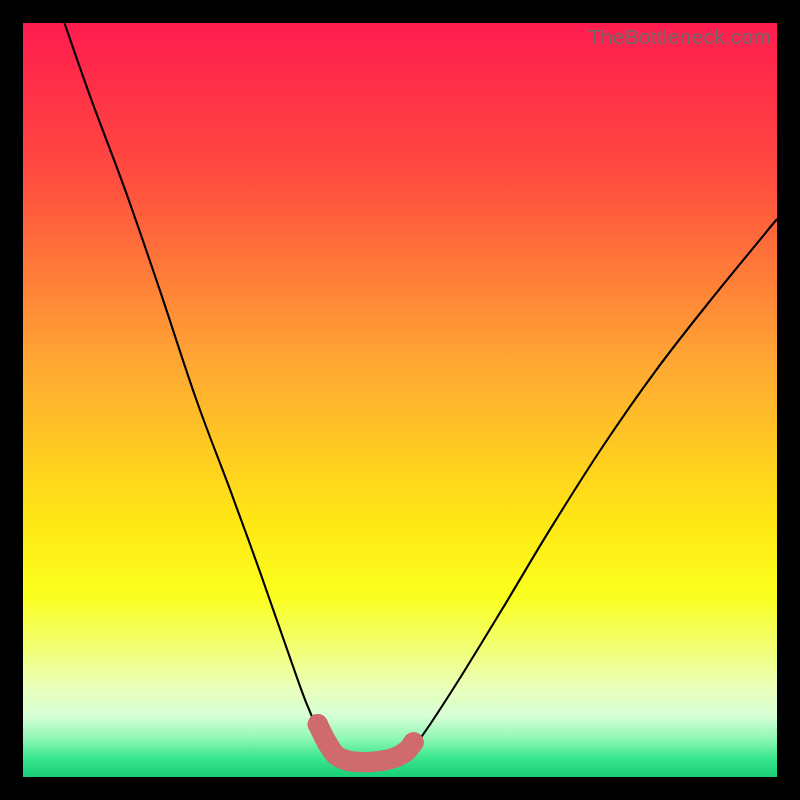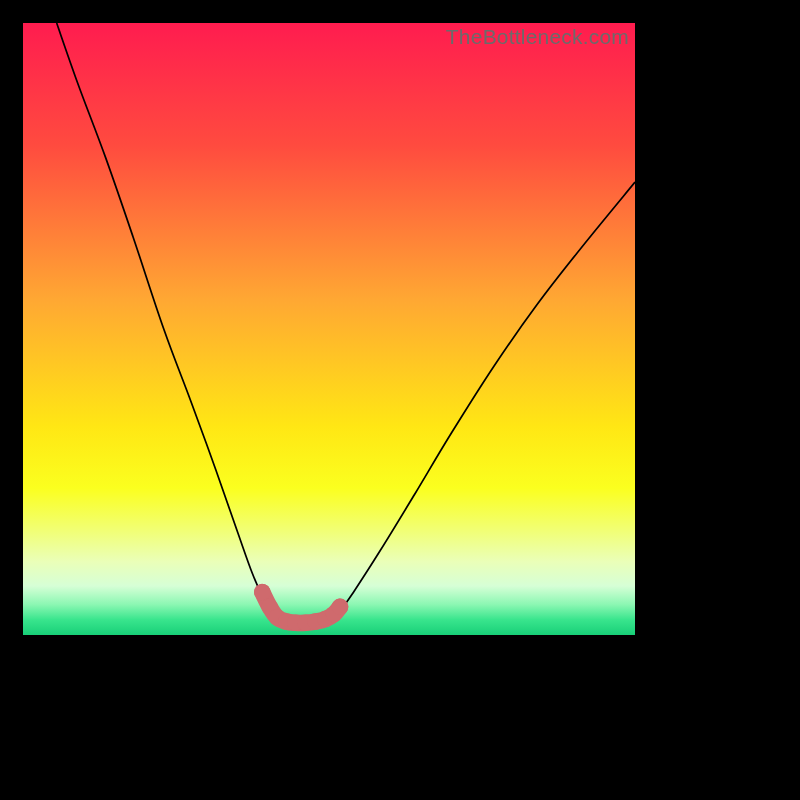--- a/index.html
+++ b/index.html
@@ -13,21 +13,21 @@
   }
   .stage {
     position: relative;
     width: 800px;
     height: 800px;
   }
   .plot {
     position: absolute;
     left: 23px;
     top: 23px;
-    width: 612px;
+    width: 754px;
     height: 754px;
     overflow: hidden;
   }
   .gradient {
     position: absolute;
     inset: 0;
   }
   .watermark {
     position: absolute;
     top: 2px;

